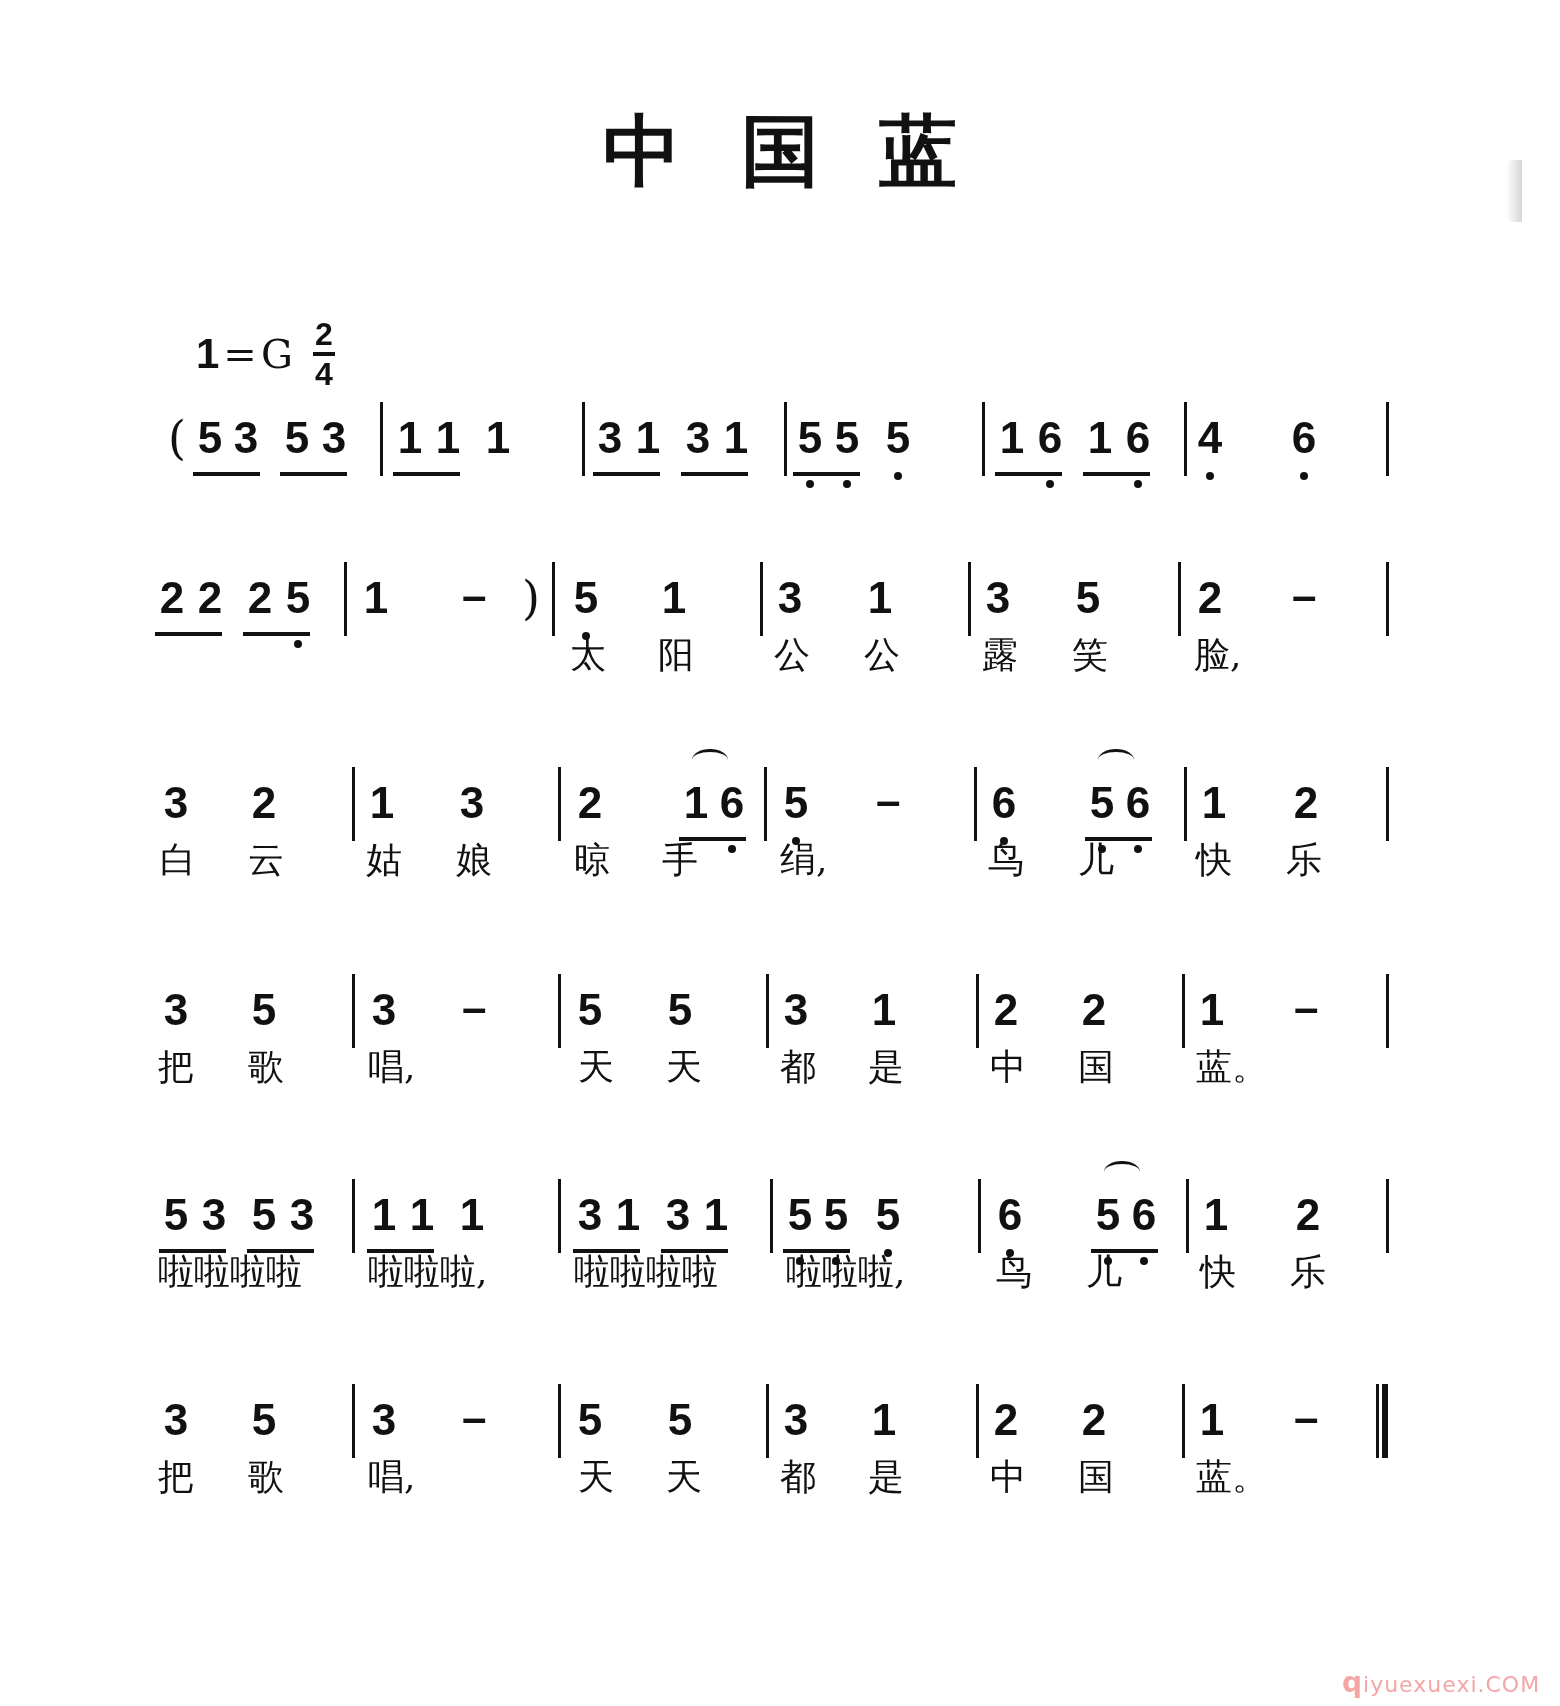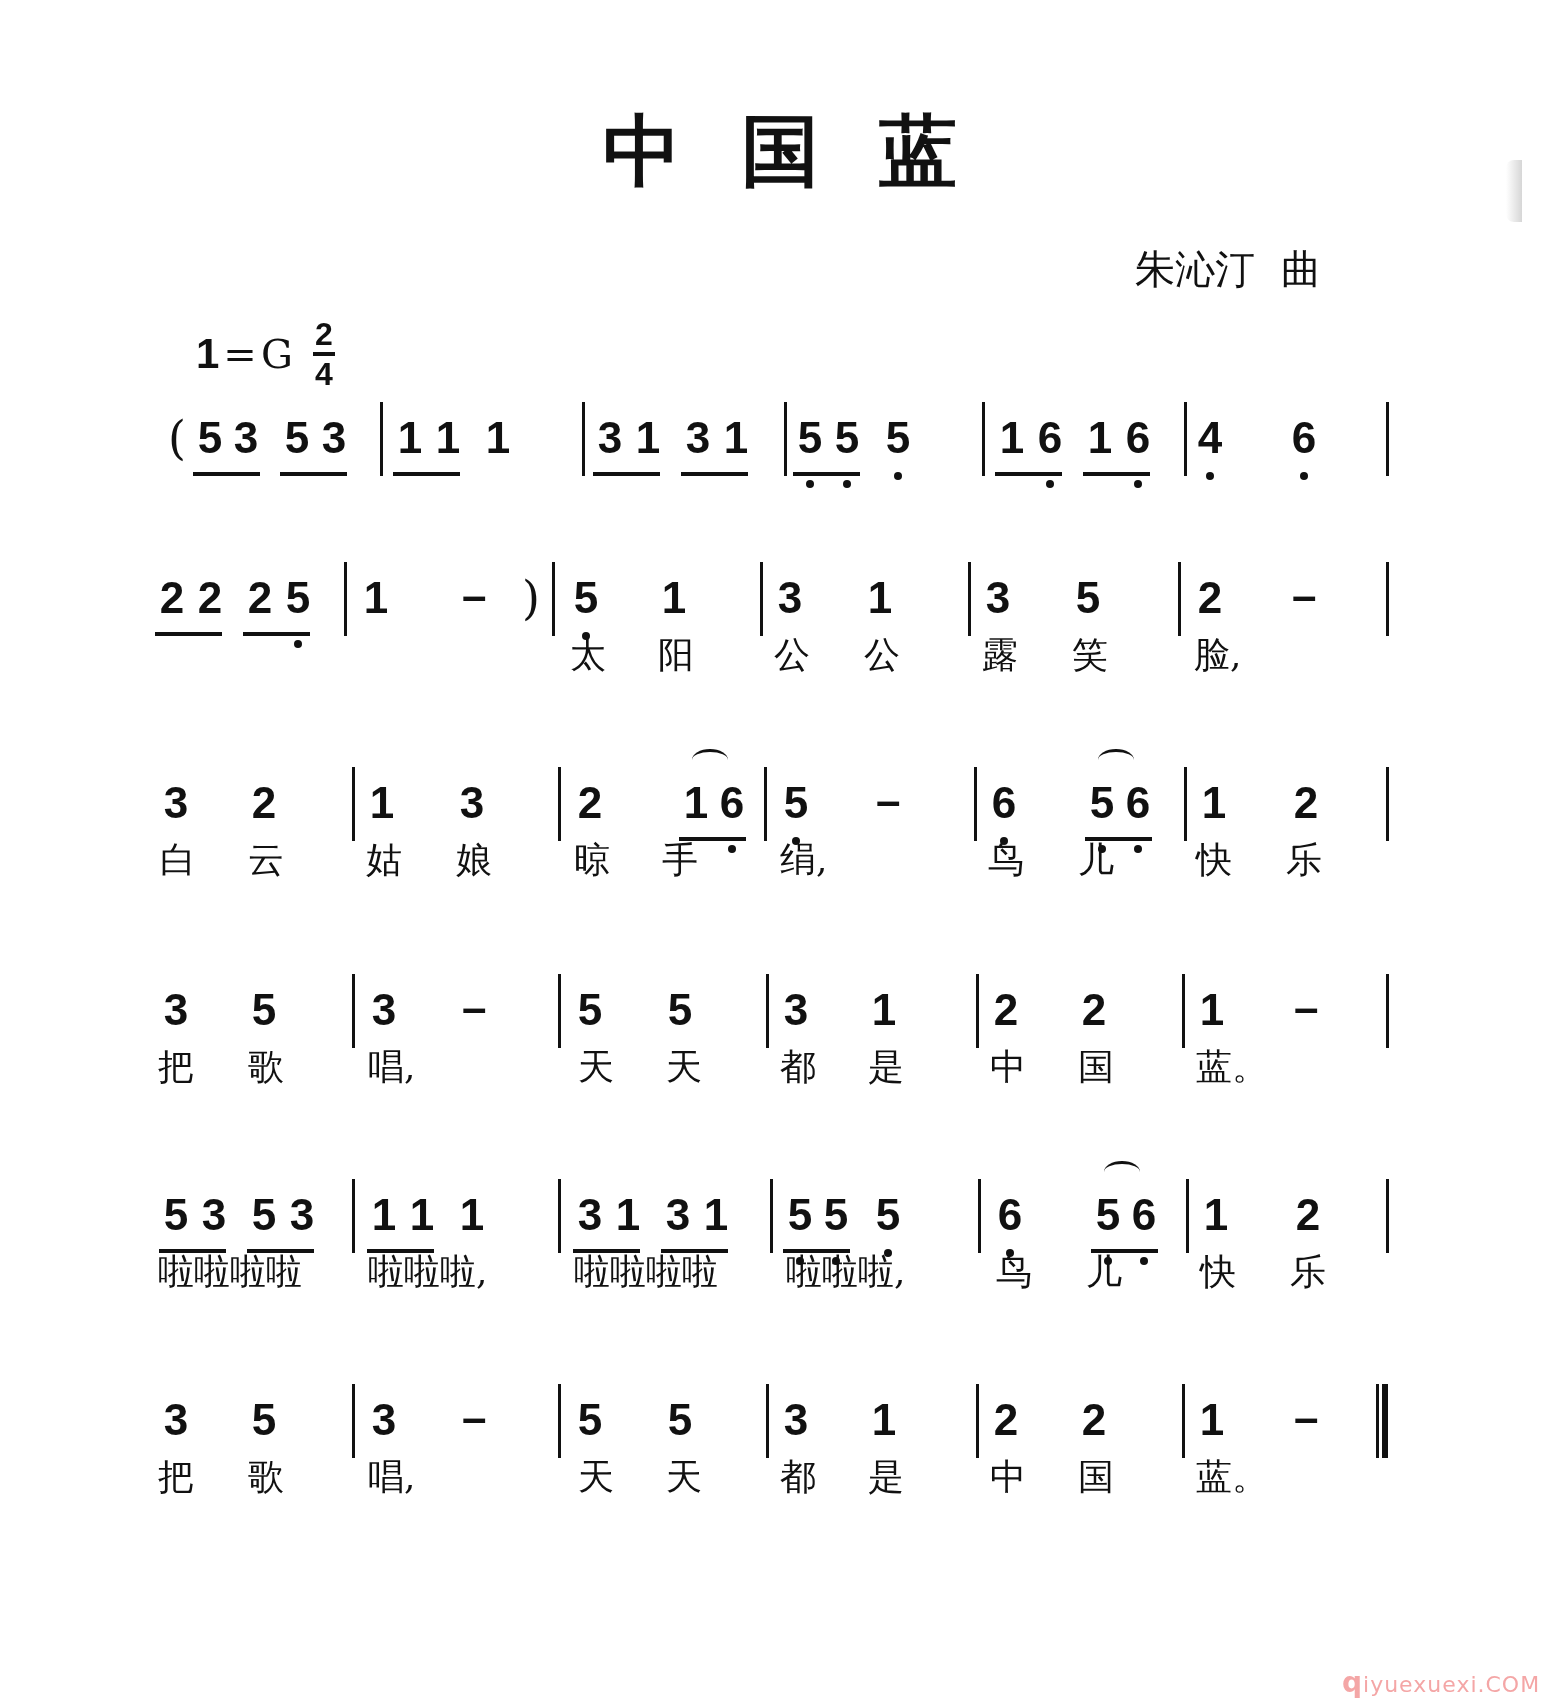--- a/index.html
+++ b/index.html
@@ -34,23 +34,20 @@
   .watermark { position: absolute; left: 1342px; top: 1666px; font-family: "DejaVu Sans", sans-serif;
                font-size: 22px; letter-spacing: 1px; }
   .edge { position: absolute; left: 1506px; top: 160px; width: 16px; height: 62px; background: linear-gradient(90deg, #fff, #ccc); border-radius: 8px 0 0 8px; opacity: 0.8; }
 </style>
 </head>
 <body>
 
 <div class="title">中国蓝</div>
 
 <div class="credits">
-  <div>
-    <span>朱沁汀</span><span class="role">曲</span>
-  </div>
 </div>
 
 <div class="key">
   <span class="one">1</span>
   <span class="eq">=</span>
   <span>G</span>
   <span class="frac">
     <span>2</span>
     <span class="bar"></span>
     <span>4</span>

